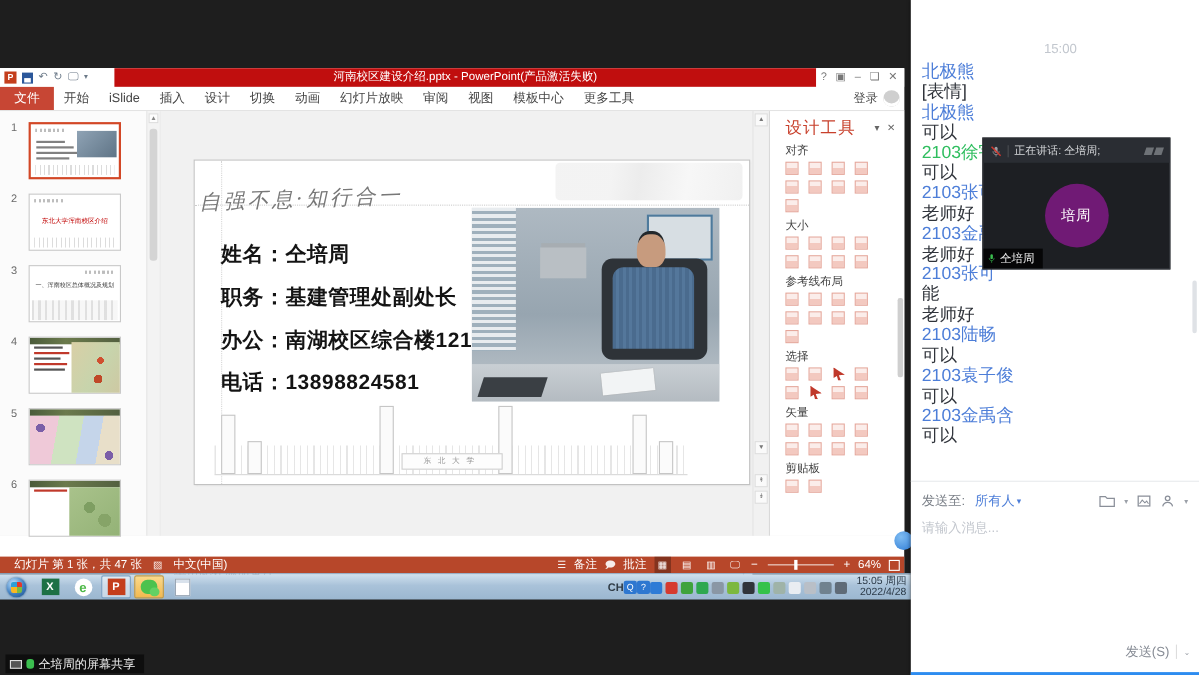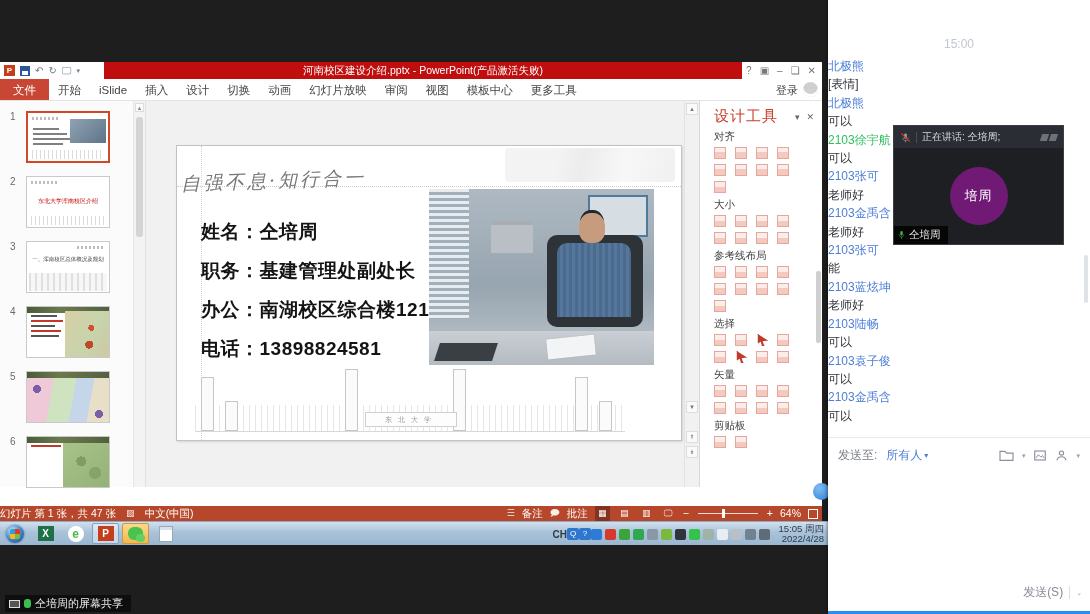--- a/index.html
+++ b/index.html
@@ -94,21 +94,21 @@
   .dt-grid{width:80px;display:flex;flex-wrap:wrap;gap:5px 9px;}
   .dt-icon{width:12px;height:12px;border:1px solid #E5A79B;background:linear-gradient(180deg,#FBEDEA 0 45%,#F3C9C0 45%);display:inline-block;}
   .dt-icon.hot{background:#C0392B;border-color:#C0392B;clip-path:polygon(15% 0,100% 55%,55% 60%,70% 100%,50% 100%,40% 65%,15% 80%);}
   .dp-scroll{position:absolute;right:1px;top:170px;width:5px;height:72px;background:#CFCFCF;border-radius:2px;}
 
   
   .notes{position:absolute;left:146px;top:448px;width:538px;height:20px;background:#FFF;border-top:1px solid #DEDEDE;font-size:11.5px;color:#595959;line-height:20px;padding-left:12px;}
   .notes-arrows{position:absolute;left:670px;top:450px;width:12px;color:#888;font-size:6px;line-height:7px;text-align:center;}
   .statusbar{position:absolute;left:0;top:444px;width:822px;height:15px;background:#B7472A;color:#fff;font-size:10.5px;line-height:15px;}
   .statusbar{top:444px;}
-  .sb-left{position:absolute;left:0;display:flex;gap:10px;align-items:center;height:15px;}
+  .sb-left{position:absolute;left:13px;display:flex;gap:10px;align-items:center;height:15px;}
   .sb-right{position:absolute;right:4px;display:flex;gap:7px;align-items:center;height:15px;}
   .sb-ic{font-size:9px;opacity:.9;}
   .viewbtn{width:15px;text-align:center;font-size:9px;height:15px;line-height:15px;}
   .viewbtn.on{background:rgba(0,0,0,.28);}
   .ztrack{width:60px;height:1px;background:rgba(255,255,255,.8);position:relative;margin:0 2px;}
   .zthumb{position:absolute;left:24px;top:-4px;width:3px;height:9px;background:#fff;}
   .fitbox{width:10px;height:10px;border:1px solid #fff;position:relative;}
 
   
   .taskbar{left:0;top:521px;width:828px;height:24px;background:linear-gradient(180deg,#CFE0EE,#A9C2D9 45%,#9BB7D0);border-top:1px solid #8FA9C2;}
@@ -141,23 +141,23 @@
   .chat{left:828px;top:0;width:262px;height:614px;background:#fff;z-index:10;box-shadow:-1px 0 3px rgba(0,0,0,.4);}
   .tabbar{height:29px;display:flex;align-items:stretch;border-bottom:1px solid #E4E6E9;}
   .tab-chat{width:116px;background:#fff;border-right:1px solid #E3E5E8;display:flex;align-items:center;gap:5px;padding:0 6px 0 10px;}
   .tab-chat .lbl{font-size:12px;color:#2B2F36;flex:1;}
   .tc-more{color:#9AA0A8;font-size:11px;letter-spacing:1px;}
   .tc-close{color:#9AA0A8;font-size:13px;margin-left:4px;}
   .tab-members{flex:1;background:#EDEFF2;display:flex;align-items:center;gap:5px;padding-left:8px;font-size:12px;color:#55595F;}
   .tab-menu{width:24px;background:#EDEFF2;border-left:1px solid #DFE1E4;display:flex;align-items:center;justify-content:center;}
   .burger{width:11px;height:8px;border-top:1.5px solid #777;border-bottom:1.5px solid #777;position:relative;}
   .burger::after{content:"";position:absolute;left:0;top:2.5px;width:11px;height:1.5px;background:#777;}
-  .msgs{position:absolute;left:0;top:29px;width:262px;height:408px;overflow:hidden;padding:6px 0 0 0;}
+  .msgs{position:absolute;left:0;top:29px;width:262px;height:408px;overflow:hidden;padding:6px 0 0 10px;}
   .mtime{text-align:center;font-size:12px;color:#C2C7CE;margin:2px 0 6px;}
-  .mline{font-size:12px;line-height:18.4px;white-space:nowrap;}
+  .mline{font-size:16px;line-height:18.4px;white-space:nowrap;}
   .name-blue{color:#4D7ED8;}
   .name-green{color:#2FBE5F;}
   .msg{color:#30343B;}
   .chat-scroll{position:absolute;right:2px;top:255px;width:4px;height:48px;background:#DFE2E6;border-radius:2px;}
 
   
   .overlay{position:absolute;left:65px;top:125px;width:171px;height:120px;background:#1D1F23;border:1px solid #3A3D42;z-index:12;}
   .ov-top{height:22px;background:#2A2D33;display:flex;align-items:center;padding:0 6px;gap:5px;}
   .ov-div{width:1px;height:11px;background:#4A4D52;}
   .ov-txt{font-size:10px;color:#D8DADD;flex:1;white-space:nowrap;overflow:hidden;}
@@ -520,21 +520,20 @@
         <div class="mline name-blue">北极熊</div>
         <div class="mline msg">可以</div>
         <div class="mline name-green">2103徐宇航</div>
         <div class="mline msg">可以</div>
         <div class="mline name-blue">2103张可</div>
         <div class="mline msg">老师好</div>
         <div class="mline name-blue">2103金禹含</div>
         <div class="mline msg">老师好</div>
         <div class="mline name-blue">2103张可</div>
         <div class="mline msg">能</div>
-        <div class="mline name-blue">2103蓝炫坤</div>
         <div class="mline msg">老师好</div>
         <div class="mline name-blue">2103陆畅</div>
         <div class="mline msg">可以</div>
         <div class="mline name-blue">2103袁子俊</div>
         <div class="mline msg">可以</div>
         <div class="mline name-blue">2103金禹含</div>
         <div class="mline msg">可以</div>
       </div>
   </div>
   <div class="chat-scroll"></div>
@@ -581,20 +580,21 @@
             <rect x="1.5" y="2.5" width="13" height="11" fill="none" stroke="#8A8F99" stroke-width="1.4"></rect>
             <path d="M3 11l3-4 3 3 2-2 2 3" fill="none" stroke="#8A8F99" stroke-width="1.2"></path>
           </svg>
         <svg width="13" height="13" viewBox="0 0 16 16">
             <circle cx="8" cy="5" r="2.6" fill="none" stroke="#8A8F99" stroke-width="1.4"></circle>
             <path d="M2.5 14c.6-3 2.8-4.5 5.5-4.5s4.9 1.5 5.5 4.5" fill="none" stroke="#8A8F99" stroke-width="1.4"></path>
           </svg>
         <span class="caret-g">▾</span>
       </span>
     </div>
+    <div class="ph">请输入消息...</div>
     <div class="send-btn">
       <span>发送(S)</span>
       <span class="send-sep"></span>
       <span class="caret-g">⌄</span>
     </div>
     <div class="bluebar"></div>
   </div>
 </div>
 
 </body></html>

